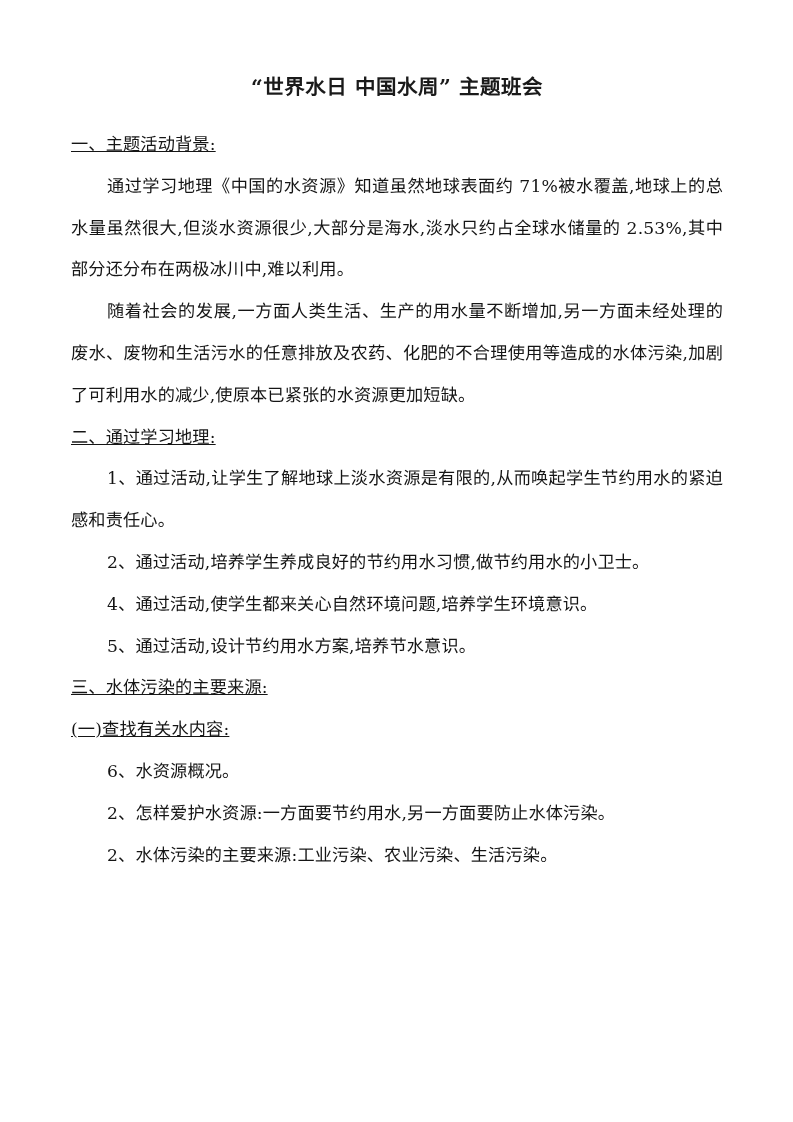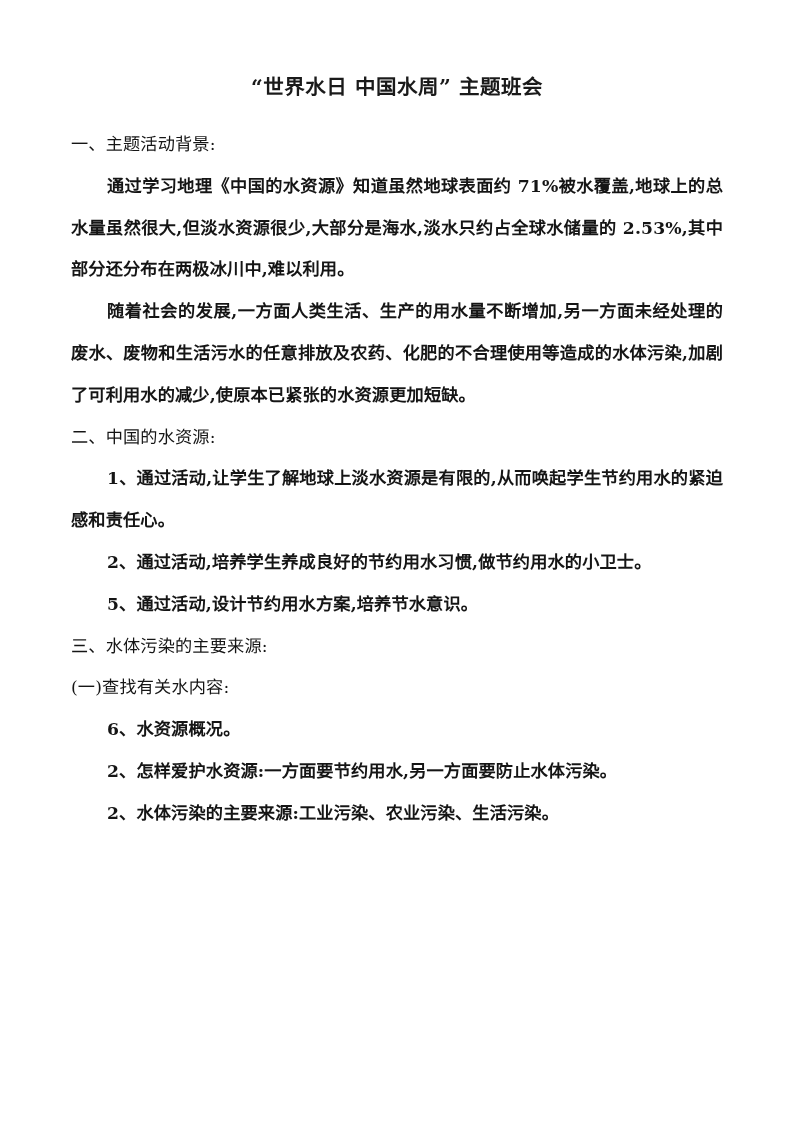--- a/index.html
+++ b/index.html
@@ -47,58 +47,58 @@
     text-justify: inter-ideograph;
     margin: 0;
     white-space: pre-wrap;
     color: #151515;
     letter-spacing: 0.15px;
   }
   
   .gap-title { height: 22px; }
 
   
-  .ind-0 { text-indent: 0; }
+  .ind-0 { text-indent: 0; text-decoration: underline; }
 
   
   .para {
     font-size: 17.2px;
     line-height: 41.8px;
     text-align: justify;
     text-justify: inter-ideograph;
     margin: 0;
     color: #151515;
     letter-spacing: 0.15px;
     text-indent: 36px;
-    font-weight: bold;
   }
 </style>
 </head>
 <body>
 
 <div class="page">
   <div class="doc-body">
 
     <h1 class="doc-title">“世界水日 中国水周” 主题班会</h1>
 
     <div class="gap-title"></div>
 
     <p class="line ind-0">一、主题活动背景:</p>
 
     <p class="para">通过学习地理《中国的水资源》知道虽然地球表面约 71%被水覆盖,地球上的总水量虽然很大,但淡水资源很少,大部分是海水,淡水只约占全球水储量的 2.53%,其中部分还分布在两极冰川中,难以利用。</p>
 
     <p class="para">随着社会的发展,一方面人类生活、生产的用水量不断增加,另一方面未经处理的废水、废物和生活污水的任意排放及农药、化肥的不合理使用等造成的水体污染,加剧了可利用水的减少,使原本已紧张的水资源更加短缺。</p>
 
-    <p class="line ind-0">二、中国的水资源:</p>
+    <p class="line ind-0">二、通过学习地理:</p>
 
     <p class="para">1、通过活动,让学生了解地球上淡水资源是有限的,从而唤起学生节约用水的紧迫感和责任心。</p>
 
     <p class="para">2、通过活动,培养学生养成良好的节约用水习惯,做节约用水的小卫士。</p>
 
 
+    <p class="para">4、通过活动,使学生都来关心自然环境问题,培养学生环境意识。</p>
 
     <p class="para">5、通过活动,设计节约用水方案,培养节水意识。</p>
 
     <p class="line ind-0">三、水体污染的主要来源:</p>
 
 
     <p class="line ind-0">(一)查找有关水内容:</p>
 
     <p class="para">6、水资源概况。</p>
 

